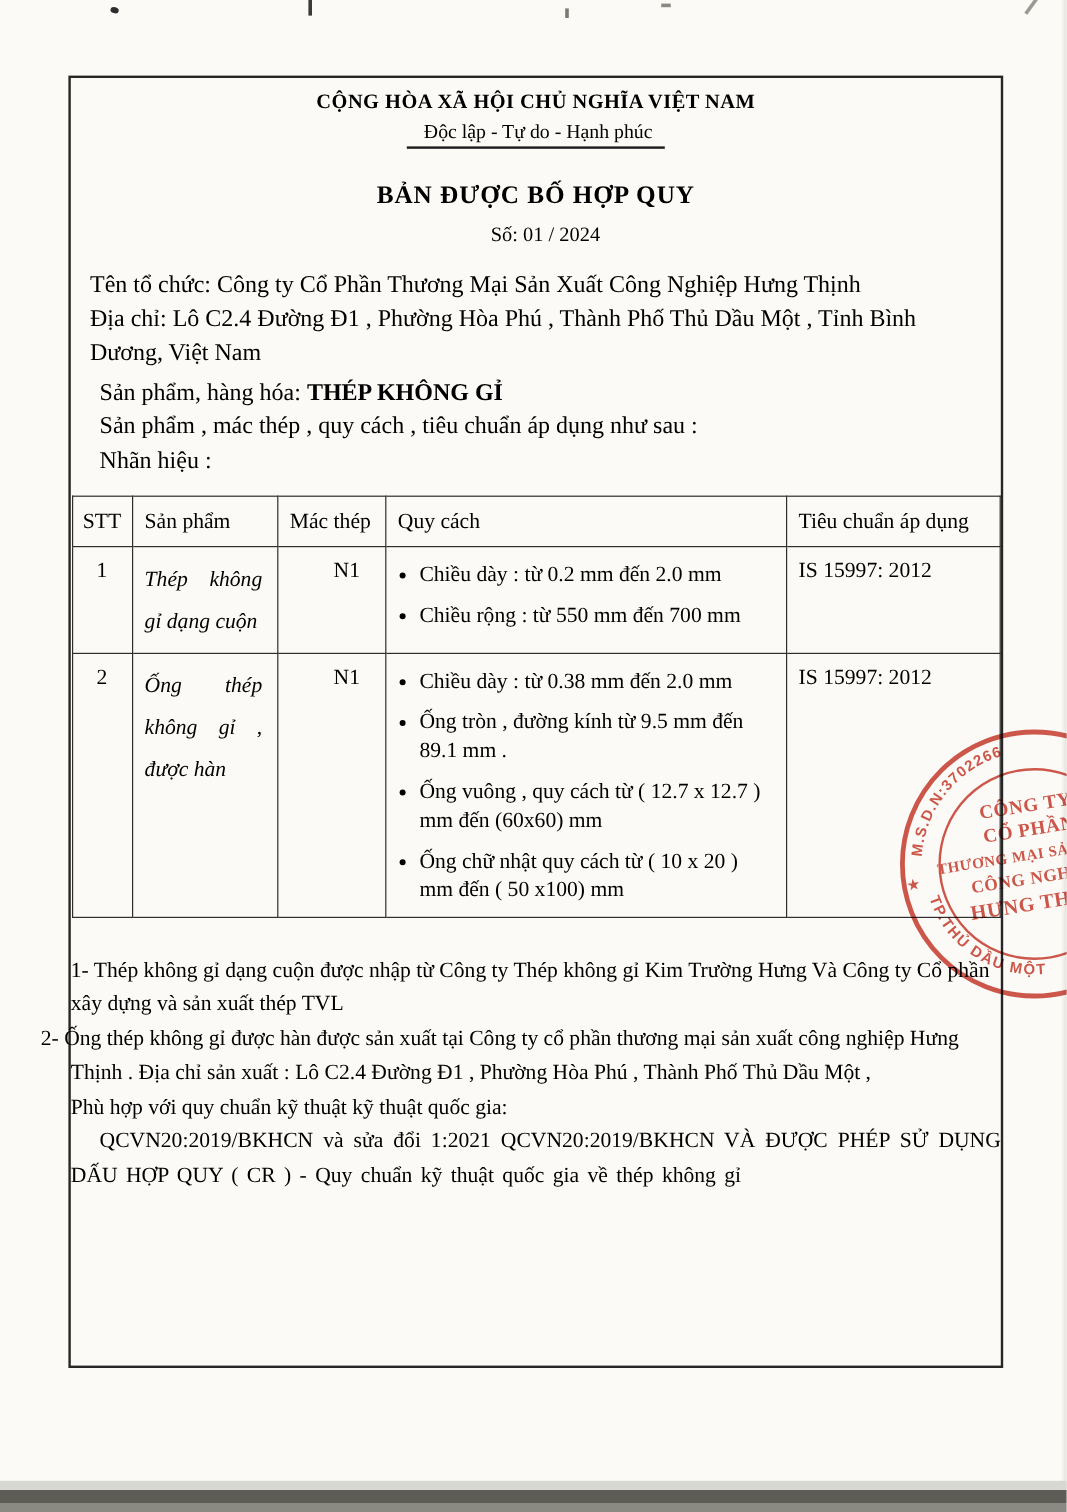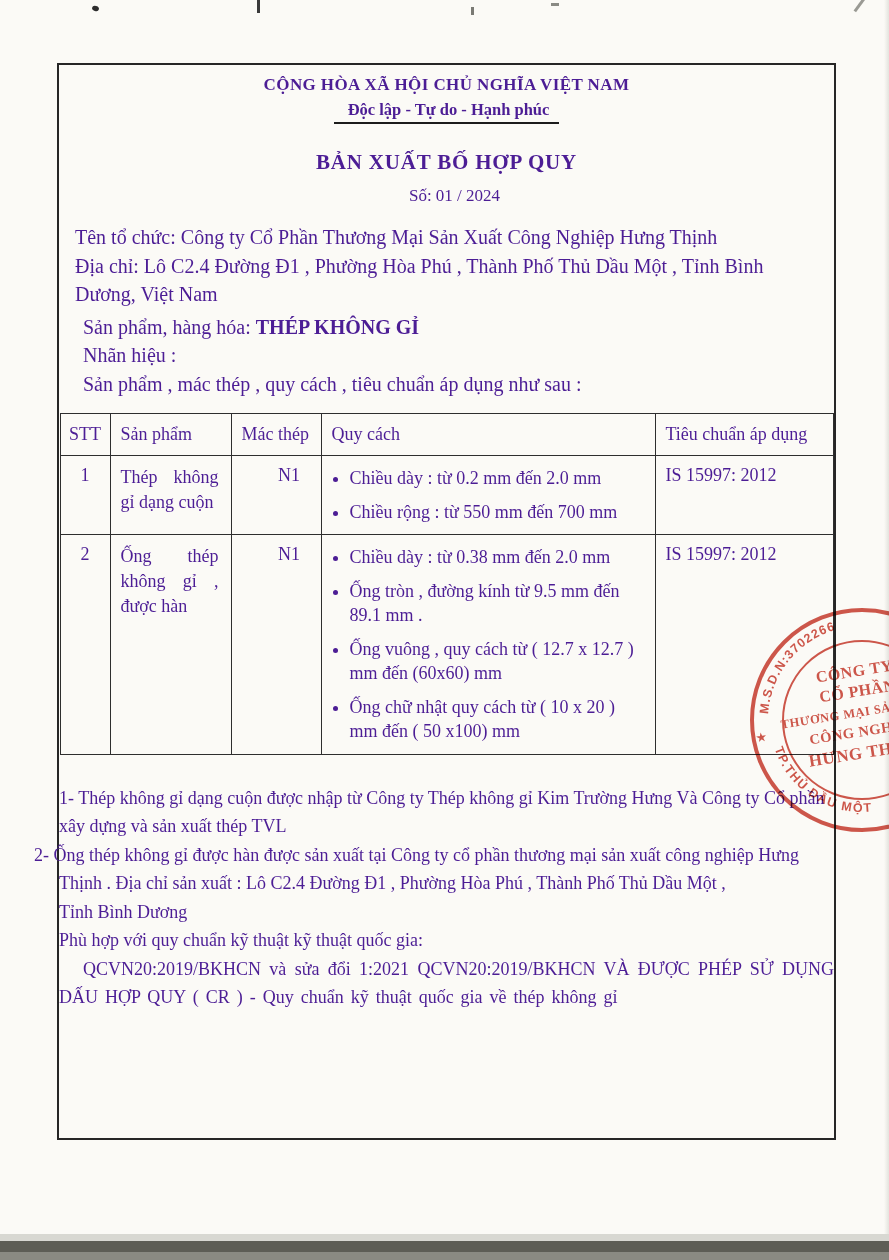--- a/index.html
+++ b/index.html
@@ -4,21 +4,21 @@
 <style>
   * { margin: 0; padding: 0; box-sizing: border-box; }
   html, body { background: #e9e9e5; }
   .page {
     position: relative;
     width: 889px;
     height: 1260px;
     background: #fbfaf6;
     overflow: hidden;
     font-family: "Liberation Serif", "DejaVu Serif", serif;
-    color: #4c1d95;
+    color: #000000;
   }
   
   .artifact { position: absolute; }
   .a1 { left: 92px;  top: 6px;  width: 7px;  height: 5px;  background: #2d2d2d; border-radius: 50%; transform: rotate(18deg); }
   .a2 { left: 257px; top: 0;    width: 3px;  height: 13px; background: #3a3a3a; }
   .a3 { left: 471px; top: 7px;  width: 3px;  height: 8px;  background: #7a7a74; }
   .a4 { left: 551px; top: 3px;  width: 8px;  height: 3px;  background: #8a8a84; }
   .a5 { left: 858px; top: -3px; width: 3px;  height: 16px; background: #9a9a94; transform: rotate(36deg); }
   .bottom-edge {
     position: absolute; left: 0; bottom: 0; width: 100%; height: 26px;
@@ -37,21 +37,21 @@
     position: absolute; left: 57px; top: 63px;
     width: 779px; height: 1077px;
     border: 2px solid #262626;
     padding-top: 10px;
   }
 
   .nat-header { text-align: center; }
   .nh1 { font-size: 17px; font-weight: bold; letter-spacing: 0.4px; }
   .nh2-wrap { margin-top: 5px; }
   .nh2 {
-    display: inline-block; font-size: 16.5px; font-weight: bold;
+    display: inline-block; font-size: 16.5px; font-weight: normal;
     border-bottom: 2px solid #1c1c1c; padding: 0 10px 2px 14px;
   }
   .doc-title { margin-top: 26px; text-align: center; font-size: 21px; font-weight: bold; letter-spacing: 0.8px; }
   .doc-no { margin-top: 11px; text-align: center; font-size: 17px; margin-left: 16px; }
 
   .ln { font-size: 20px; line-height: 28.5px; margin: 0 14px 0 16px; }
   .org   { margin-top: 17px; }
   .phone { margin-top: 0; }
   .prod, .brand, .intro { margin-left: 24px; }
   .prod  { margin-top: 4px; }
@@ -71,21 +71,21 @@
   .spec-table th, .spec-table td {
     border: 1.6px solid #2e2e2e;
     font-size: 18px;
     vertical-align: top;
     padding: 9px 10px;
   }
   .spec-table th { font-weight: normal; text-align: left; vertical-align: middle; padding: 10px 10px; }
   .spec-table th.hstt { text-align: center; padding-left: 4px; padding-right: 4px; }
   td.cstt   { text-align: center; }
   td.cgrade { text-align: center; padding-left: 36px; }
-  td.cprod  { text-align: justify; line-height: 25px; padding-right: 12px; }
+  td.cprod  { text-align: justify; line-height: 35px; padding-right: 12px; font-style: italic; }
   td.cspec  { padding: 10px 6px 10px 4px; }
   td.cspec ul { margin: 0; padding-left: 24px; list-style: disc; }
   td.cspec li { line-height: 24.5px; margin-bottom: 9px; padding-right: 4px; }
   td.cspec li:last-child { margin-bottom: 0; }
 
   
   .notes { margin-top: 29px; font-size: 18px; line-height: 28.5px; }
   .notes p { margin: 0; }
   .note1     { margin: 0 8px 3px 38px; }
   .note2     { margin: 0 8px 3px 62px; text-indent: -25px; }
@@ -112,29 +112,29 @@
 
   <div class="frame">
 
     <div class="nat-header">
       <div class="nh1">CỘNG HÒA XÃ HỘI CHỦ NGHĨA VIỆT NAM</div>
       <div class="nh2-wrap">
         <span class="nh2">Độc lập - Tự do - Hạnh phúc</span>
       </div>
     </div>
 
-    <div class="doc-title">BẢN XUẤT BỐ HỢP QUY</div>
+    <div class="doc-title">BẢN ĐƯỢC BỐ HỢP QUY</div>
     <div class="doc-no">Số: 01 / 2024</div>
 
     <p class="ln org">Tên tổ chức: Công ty Cổ Phần Thương Mại Sản Xuất Công Nghiệp Hưng Thịnh</p>
     <p class="ln addr">Địa chỉ: Lô C2.4 Đường Đ1 , Phường Hòa Phú , Thành Phố Thủ Dầu Một , Tỉnh Bình Dương, Việt Nam</p>
 
     <p class="ln prod"><span>Sản phẩm, hàng hóa: </span><b>THÉP KHÔNG GỈ</b></p>
+    <p class="ln intro">Sản phẩm , mác thép , quy cách , tiêu chuẩn áp dụng như sau :</p>
     <p class="ln brand">Nhãn hiệu :</p>
-    <p class="ln intro">Sản phẩm , mác thép , quy cách , tiêu chuẩn áp dụng như sau :</p>
 
     <table class="spec-table">
       <colgroup>
           <col class="c1">
           <col class="c2">
           <col class="c3">
           <col class="c4">
           <col class="c5">
         </colgroup>
       <thead>
@@ -172,21 +172,20 @@
               </ul>
           </td>
           <td class="cstd">IS 15997: 2012</td>
         </tr>
       </tbody>
     </table>
 
     <div class="notes">
       <p class="note1">1-  Thép không gỉ dạng cuộn được nhập từ Công ty Thép không gỉ Kim Trường Hưng Và Công ty Cổ phần xây dựng và sản xuất thép TVL</p>
       <p class="note2">2-  Ống thép không gỉ được hàn được sản xuất tại Công ty cổ phần thương mại sản xuất công nghiệp Hưng Thịnh . Địa chỉ sản xuất : Lô C2.4 Đường Đ1 , Phường Hòa Phú , Thành Phố Thủ Dầu Một ,</p>
-      <p class="province">Tỉnh Bình Dương</p>
       <p class="conform">Phù hợp với quy chuẩn kỹ thuật kỹ thuật quốc gia:</p>
       <p class="standard">QCVN20:2019/BKHCN và sửa đổi 1:2021 QCVN20:2019/BKHCN VÀ ĐƯỢC PHÉP SỬ DỤNG DẤU HỢP QUY ( CR ) -  Quy chuẩn kỹ thuật quốc gia về thép không gỉ</p>
     </div>
 
   </div>
 
   <svg class="stamp" width="300" height="300" viewBox="0 0 300 300">
     <g opacity="0.84">
       <circle cx="150" cy="148" r="110" fill="none" stroke="#c8392b" stroke-width="4"></circle>
       <circle cx="150" cy="148" r="79" fill="none" stroke="#c8392b" stroke-width="2"></circle>

